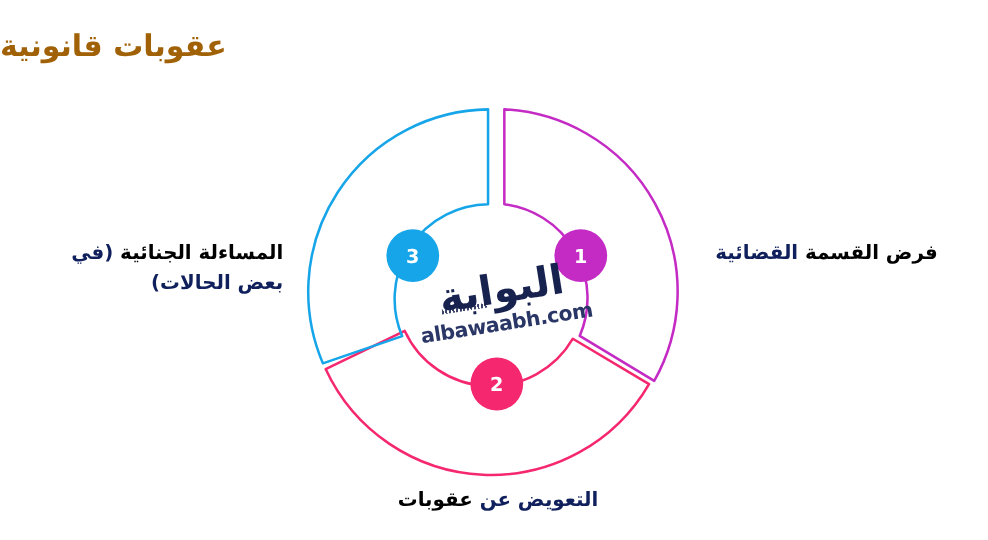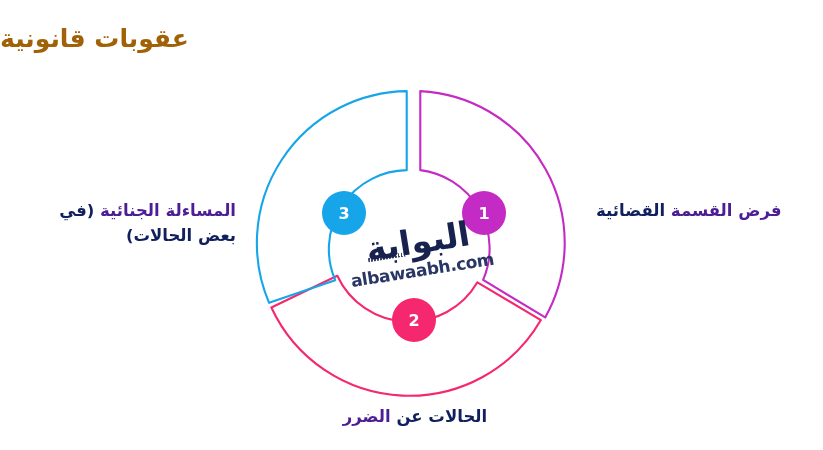--- a/index.html
+++ b/index.html
@@ -54,21 +54,21 @@
 
   .seg-label {
     position: absolute;
     direction: rtl;
     font-size: 16.5px;
     font-weight: bold;
     line-height: 25px;
     color: #10205c;
     white-space: nowrap;
   }
-  .seg-label .hl { color: #4c1d95; }
+  .seg-label .hl { color: #000000; }
 
   #label-1 {
     left: 596px;
     top: 198px;
     text-align: center;
   }
   #label-2 {
     left: 300px;
     top: 404px;
     width: 230px;
@@ -171,17 +171,17 @@
   </svg>
 
   <div id="watermark">
     <div id="wm-arabic">البوابة</div>
     <div id="wm-dotline"></div>
     <div id="wm-latin">albawaabh.com</div>
   </div>
 
   <div id="label-1" class="seg-label"><span class="hl">فرض القسمة </span><span>القضائية</span></div>
 
-  <div id="label-2" class="seg-label"><span>الحالات عن </span><span class="hl">الضرر</span></div>
+  <div id="label-2" class="seg-label"><span>التعويض عن </span><span class="hl">عقوبات</span></div>
 
   <div id="label-3" class="seg-label"><span class="hl">المساءلة الجنائية </span><span>(في بعض الحالات)</span></div>
 
 </div>
 
 </body></html>

